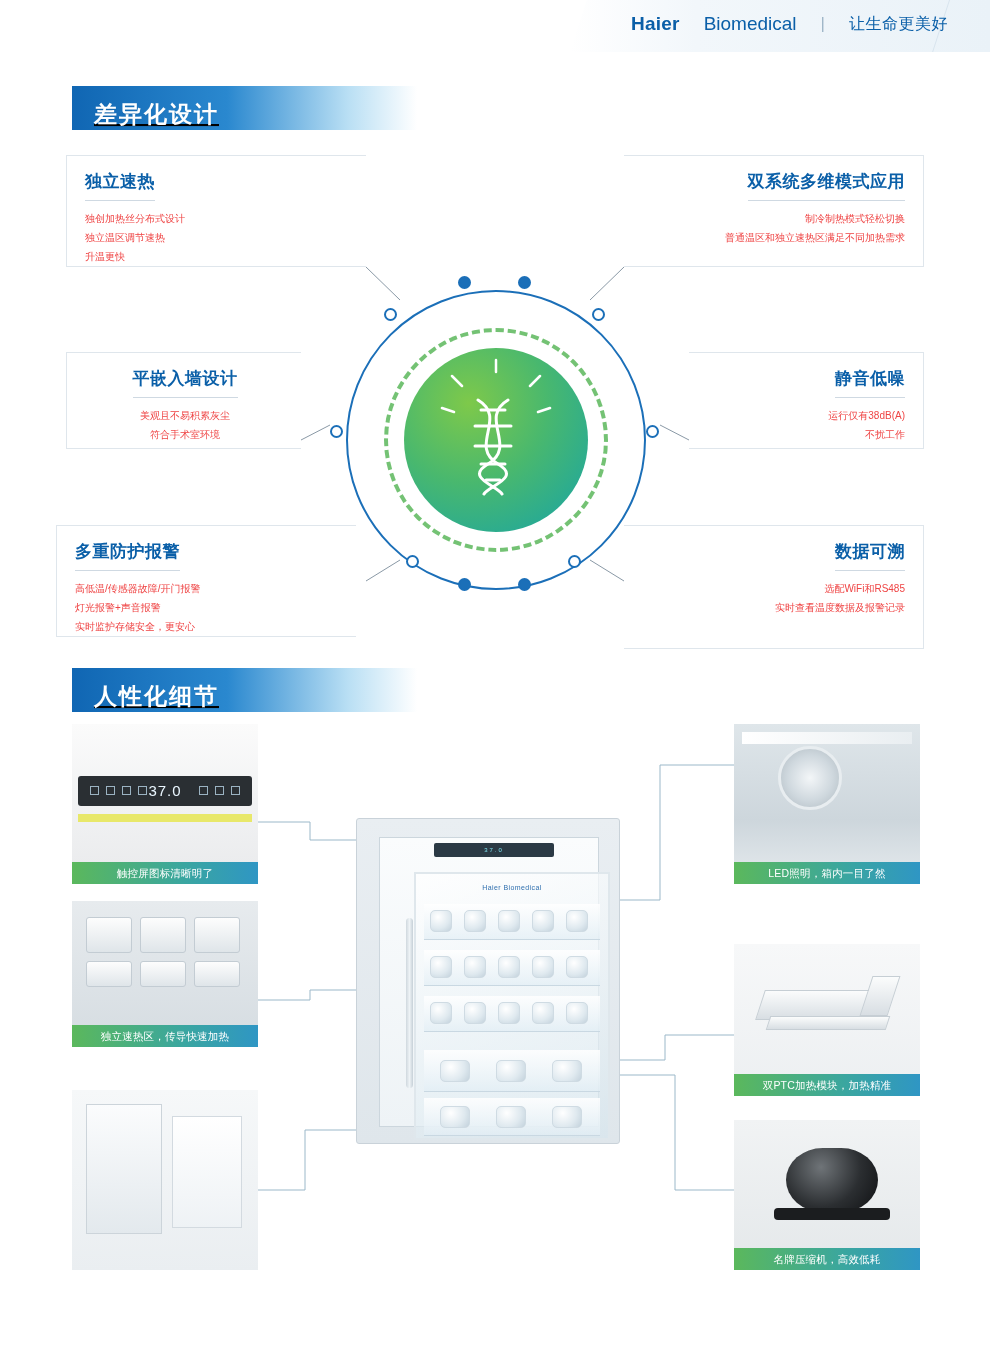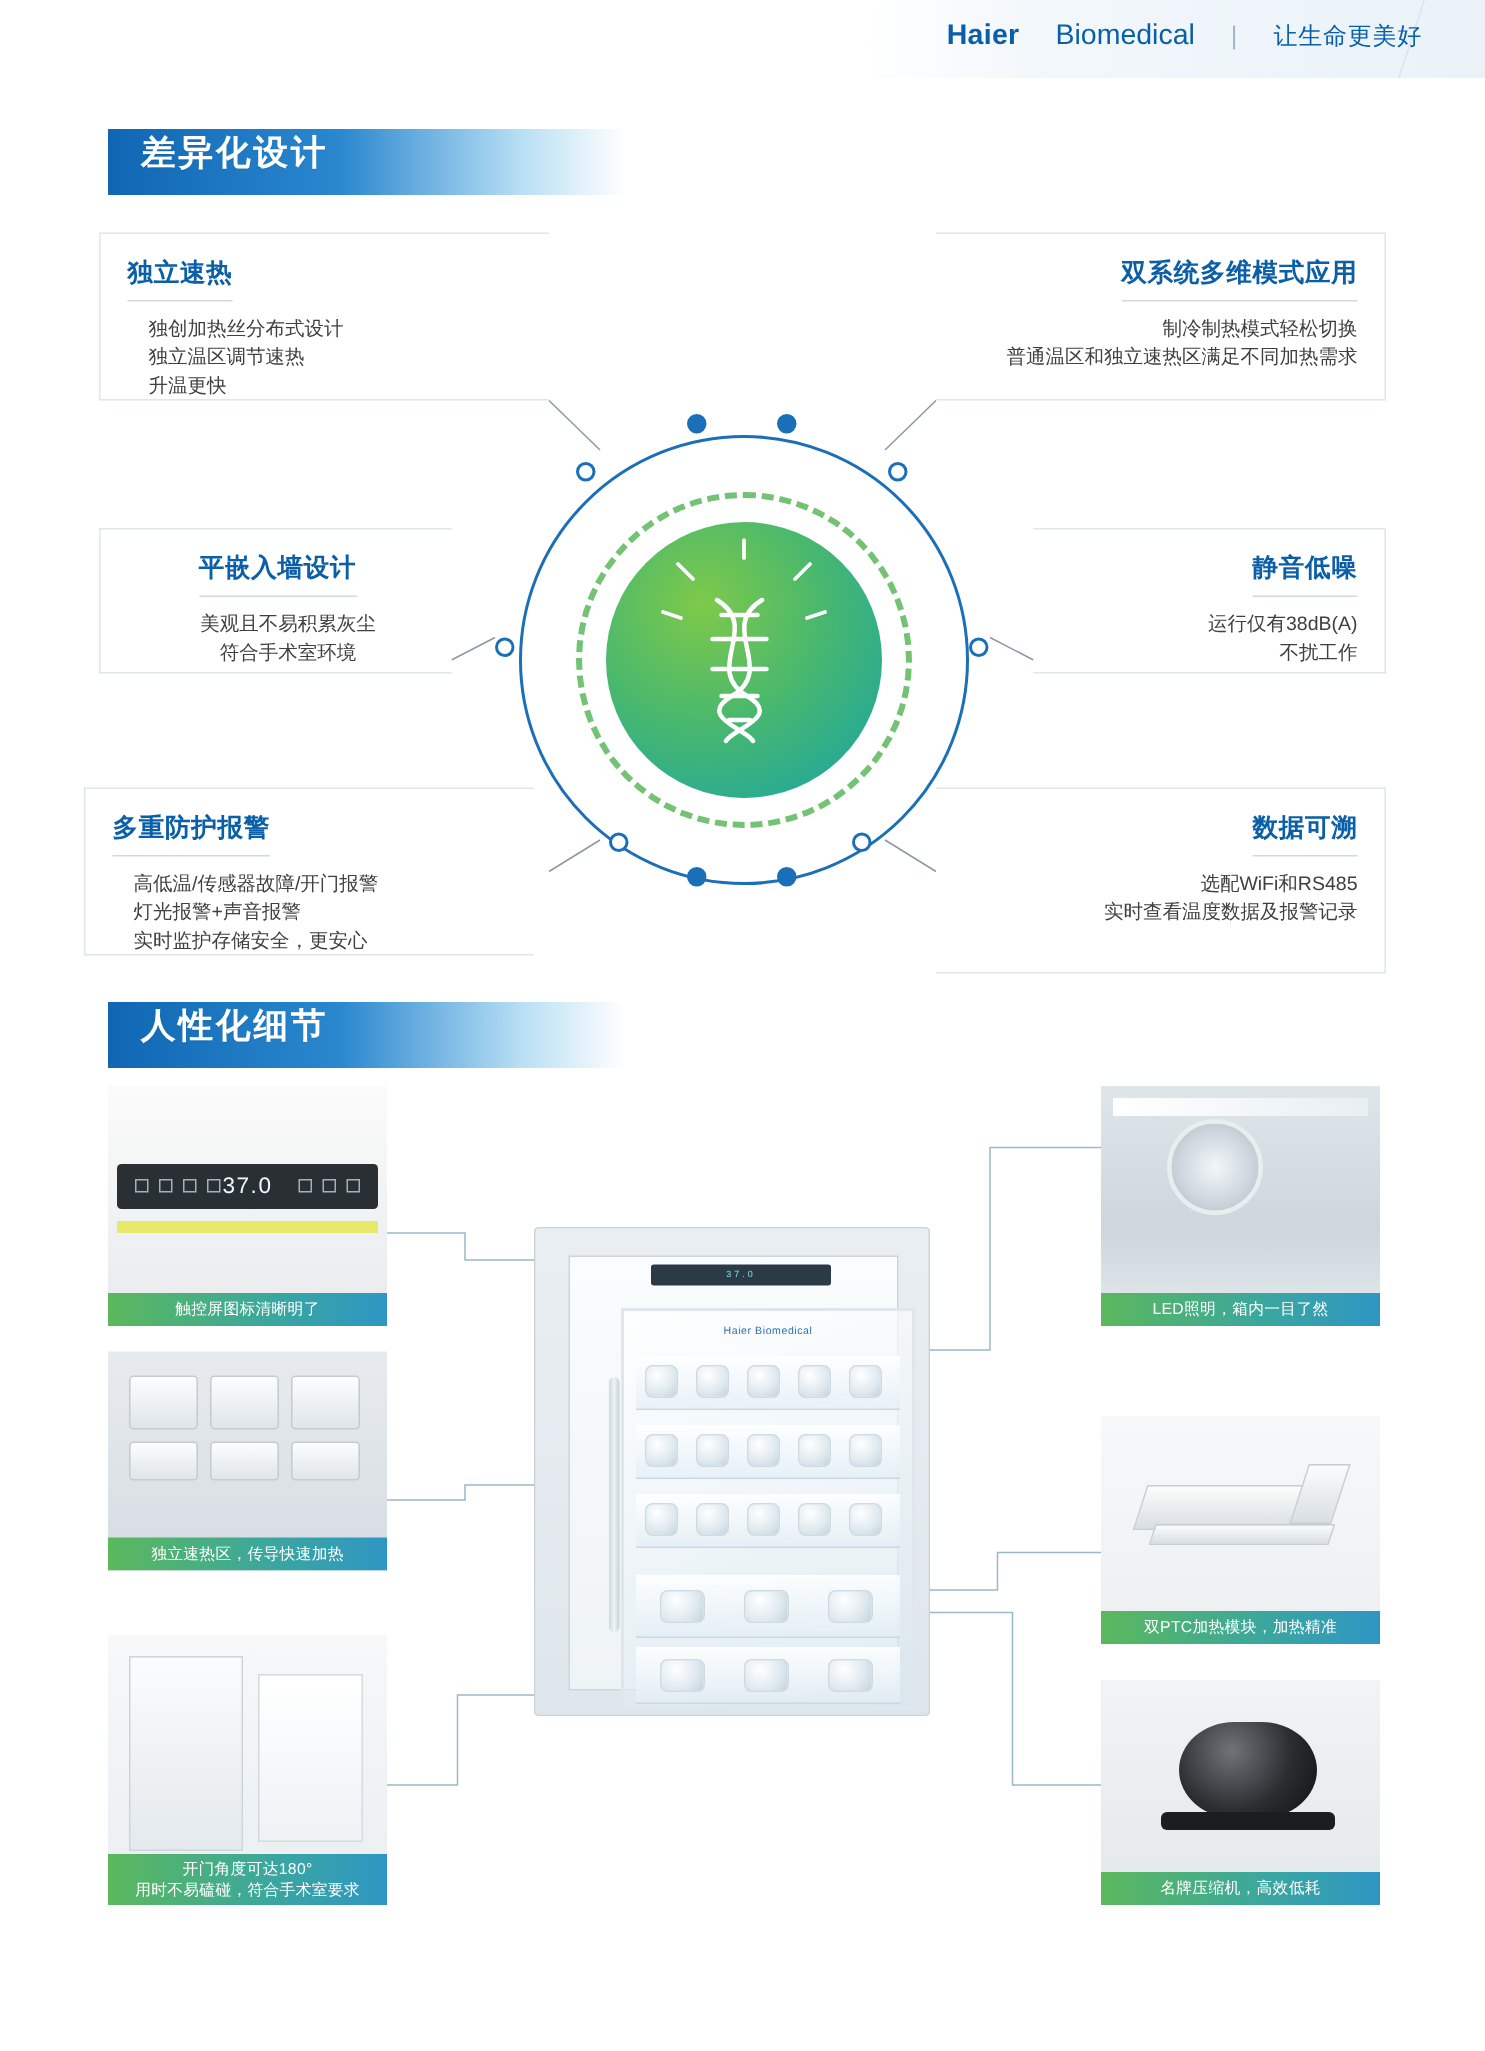--- a/index.html
+++ b/index.html
@@ -33,40 +33,40 @@
   }
   .brand-haier { color: #0a5fa8; font-weight: bold; letter-spacing: .2px; }
   .brand-bio { color: #0a5fa8; font-weight: normal; }
   .brand-sep { color: #9fb6c8; font-weight: 300; font-size: 17px; }
   .brand-slogan { color: #0a5fa8; font-size: 16px; font-weight: normal; letter-spacing: .5px; }
 
   
   .section-title {
     position: absolute; height: 44px; width: 345px;
     background: linear-gradient(90deg, #1066b3 0%, #2a88cf 45%, #b9dff4 80%, #ffffff 100%);
-    display: flex; align-items: flex-start;
+    display: flex; align-items: flex-end; text-decoration: underline;
   }
   .section-title span {
     color: #fff; font-size: 23px; font-weight: bold; letter-spacing: 2px;
     padding-left: 22px; text-shadow: 0 1px 1px rgba(0,0,0,.08);
   }
   #sec1 { top: 86px; left: 72px; }
   #sec2 { top: 668px; left: 72px; }
 
   
   .feature {
     position: absolute;
     border: 1px solid #dfe6ec;
     background: #fff;
   }
   .feature .ftitle {
     color: #0a5fa8; font-size: 17px; font-weight: bold; letter-spacing: .5px;
   }
   .feature .fline {
-    color: #404040; font-size: 13px; line-height: 19px; margin-left: 14px;
+    color: #ef4444; font-size: 10px; line-height: 19px;
   }
   .feature.left { padding: 14px 16px 14px 18px; text-align: left; }
   .feature.right { padding: 14px 18px 14px 16px; text-align: right; }
 
   .feature.left .ftitle { border-bottom: 1.5px solid #cfd9e2; display:inline-block; padding-bottom: 7px; margin-bottom: 8px;}
   .feature.right .ftitle { border-bottom: 1.5px solid #cfd9e2; display:inline-block; padding-bottom: 7px; margin-bottom: 8px;}
 
   #f1 { top: 155px; left: 66px; width: 300px; height: 112px; border-right: none; }
   #f2 { top: 155px; right: 66px; width: 300px; height: 112px; border-left: none; }
   #f3 { top: 352px; left: 66px; width: 235px; height: 97px; border-right: none; text-align: center; }
@@ -306,24 +306,20 @@
   <div class="heat-tray" style="left:122px; top:16px; width:46px; height:36px;"></div>
   <div class="heat-tray" style="left:14px; top:60px; width:46px; height:26px;"></div>
   <div class="heat-tray" style="left:68px; top:60px; width:46px; height:26px;"></div>
   <div class="heat-tray" style="left:122px; top:60px; width:46px; height:26px;"></div>
   <div class="cap">独立速热区，传导快速加热</div>
 </div>
 
 <div class="photo panel-door" style="left:72px; top:1090px; width:186px; height:180px;">
   <div style="position:absolute; left:14px; top:14px; width:76px; height:130px; background:linear-gradient(180deg,#fbfcfd,#e3e9ed); border:1px solid #ccd4da;"></div>
   <div style="position:absolute; left:100px; top:26px; width:70px; height:112px; background:linear-gradient(180deg,#ffffff,#eef2f5); border:1px solid #d3dae0;"></div>
-  <div class="cap tall">
-    <div>开门角度可达180°</div>
-    <div>用时不易磕碰，符合手术室要求</div>
-  </div>
 </div>
 
 <div class="photo panel-led" style="left:734px; top:724px; width:186px; height:160px;">
   <div style="position:absolute; left:8px; top:8px; right:8px; height:12px; background:linear-gradient(90deg,#fff,#e9eef1);"></div>
   <div class="fan"></div>
   <div class="cap">LED照明，箱内一目了然</div>
 </div>
 
 <div class="photo panel-ptc" style="left:734px; top:944px; width:186px; height:152px;">
   <div class="ptc-bar" style="left:26px; top:46px; width:128px; height:30px; transform:skewX(-18deg);"></div>

